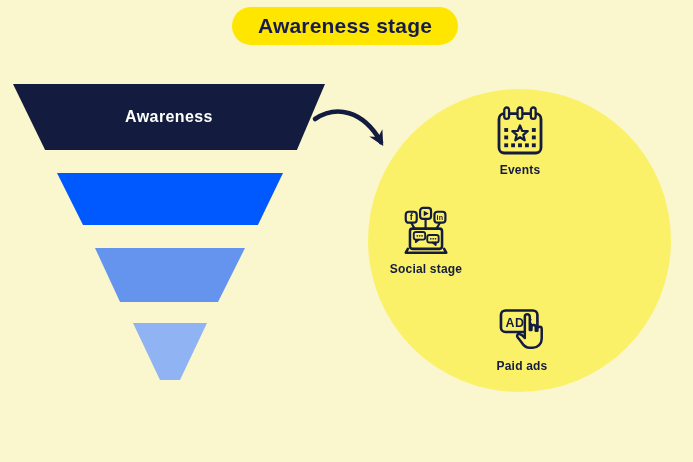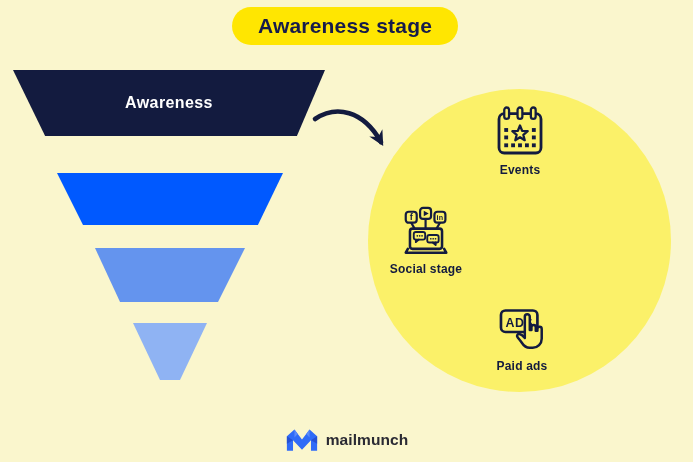--- a/index.html
+++ b/index.html
@@ -26,21 +26,21 @@
     display: flex; align-items: center; justify-content: center;
     color: #161B4B;
     font-size: 21px;
     font-weight: bold;
     letter-spacing: 0.2px;
   }
 
   
   .seg { position: absolute; }
   .seg-1 {
-    left: 13px; top: 70px; width: 312px; height: 66px;
+    left: 13px; top: 84px; width: 312px; height: 66px;
     background: #131B3F;
     clip-path: polygon(0% 0%, 100% 0%, 91% 100%, 10.3% 100%);
     display: flex; align-items: center; justify-content: center;
   }
   .seg-1 .seg-label {
     color: #FFFFFF; font-size: 16px; font-weight: bold; letter-spacing: 0.4px;
   }
   .seg-2 {
     left: 57px; top: 173px; width: 226px; height: 52px;
     background: #0059FF;
@@ -186,24 +186,14 @@
 
   <div class="ch ch-paidads">
     <svg width="53" height="53" viewBox="0 0 64 64">
       <rect x="6" y="9" width="44" height="26" rx="5.5" fill="none" stroke="#131B3F" stroke-width="3.2"></rect>
       <text x="11.5" y="28.5" font-size="15" font-weight="bold" fill="#131B3F" letter-spacing="0.5" font-family="Liberation Sans, sans-serif">ADS</text>
       <path d="M34.8,16.5 a3,3 0 0 1 6,0 L40.8,32.5 l2,0 l0,-3.2 a2.6,2.6 0 0 1 5.2,0 l0,4.2 l2,0 l0,-2.2 a2.6,2.6 0 0 1 5.2,0 l0,12 a10.8,10.8 0 0 1 -10.8,10.8 l-3.8,0 c-4.6,0 -7.2,-2.6 -9.4,-6.1 c-1.7,-2.6 -3.9,-5 -5.3,-7 c-1.2,-1.7 0.1,-3.9 2.4,-3.5 c2.2,0.4 4.2,2.1 6.5,4.8 z" fill="#FBF169" stroke="#131B3F" stroke-width="3" stroke-linejoin="round"></path>
     </svg>
     <span>Paid ads</span>
   </div>
 
-  <div class="footer">
-    <svg width="34" height="25" viewBox="0 0 36 26">
-      <path d="M2,25 L2,9.5 L10,2.5 L18,13 L26,2.5 L34,9.5 L34,25 L27.5,25 L27.5,13.8 L18,23.8 L8.5,13.8 L8.5,25 Z" fill="#2F6BF7"></path>
-      <polygon points="2,9.5 8.5,13.8 2,17.5" fill="#2450D4"></polygon>
-      <polygon points="34,9.5 27.5,13.8 34,17.5" fill="#2450D4"></polygon>
-      <polygon points="10,2.5 13.5,7.2 10,11" fill="#5A8BFA"></polygon>
-      <polygon points="26,2.5 22.5,7.2 26,11" fill="#5A8BFA"></polygon>
-    </svg>
-    <span class="brand-text">mailmunch</span>
-  </div>
 
 </div>
 
 </body></html>

